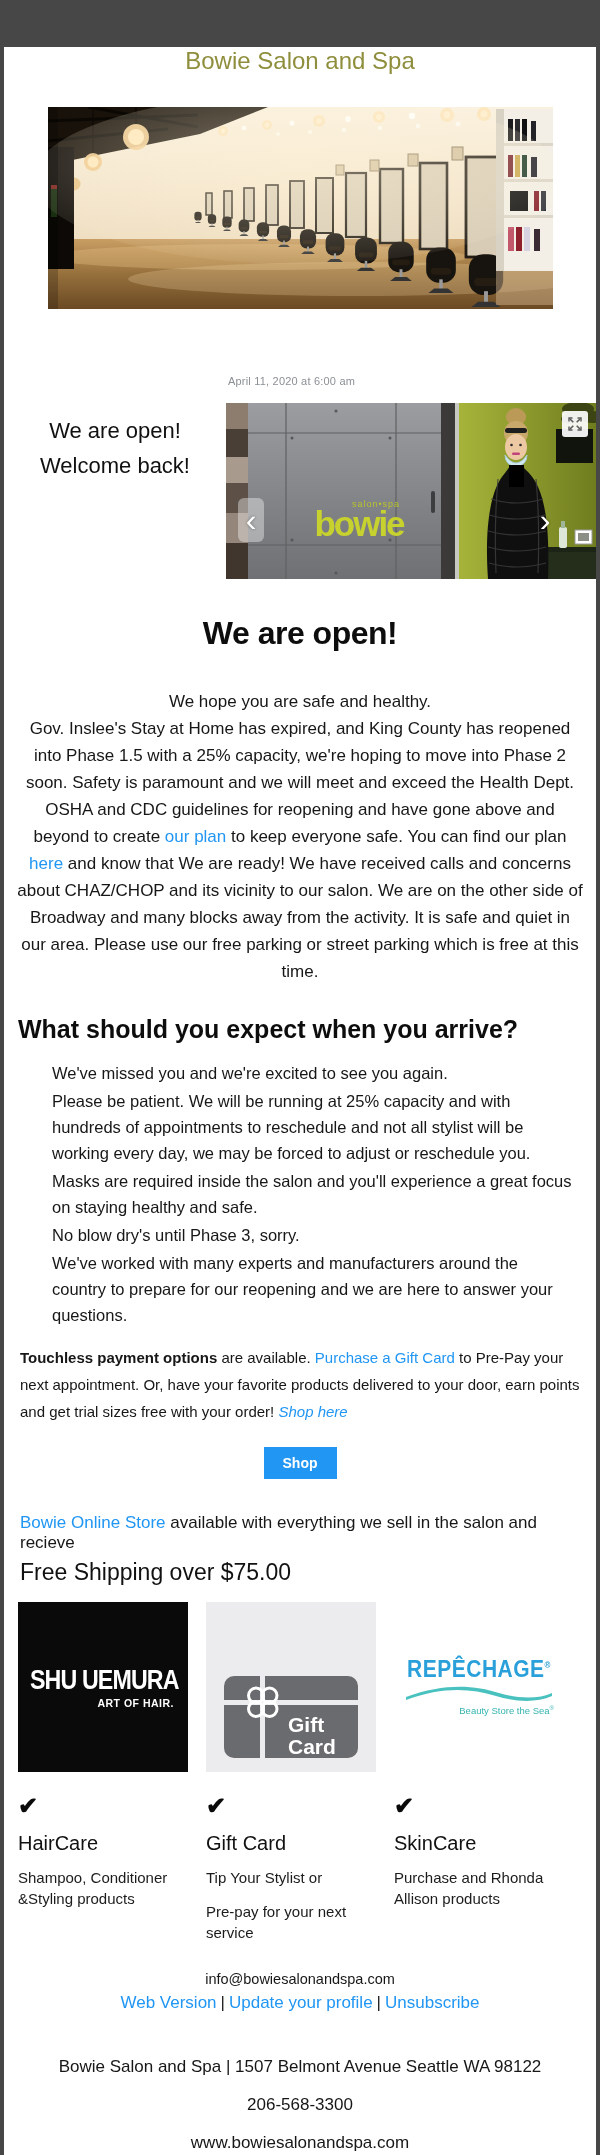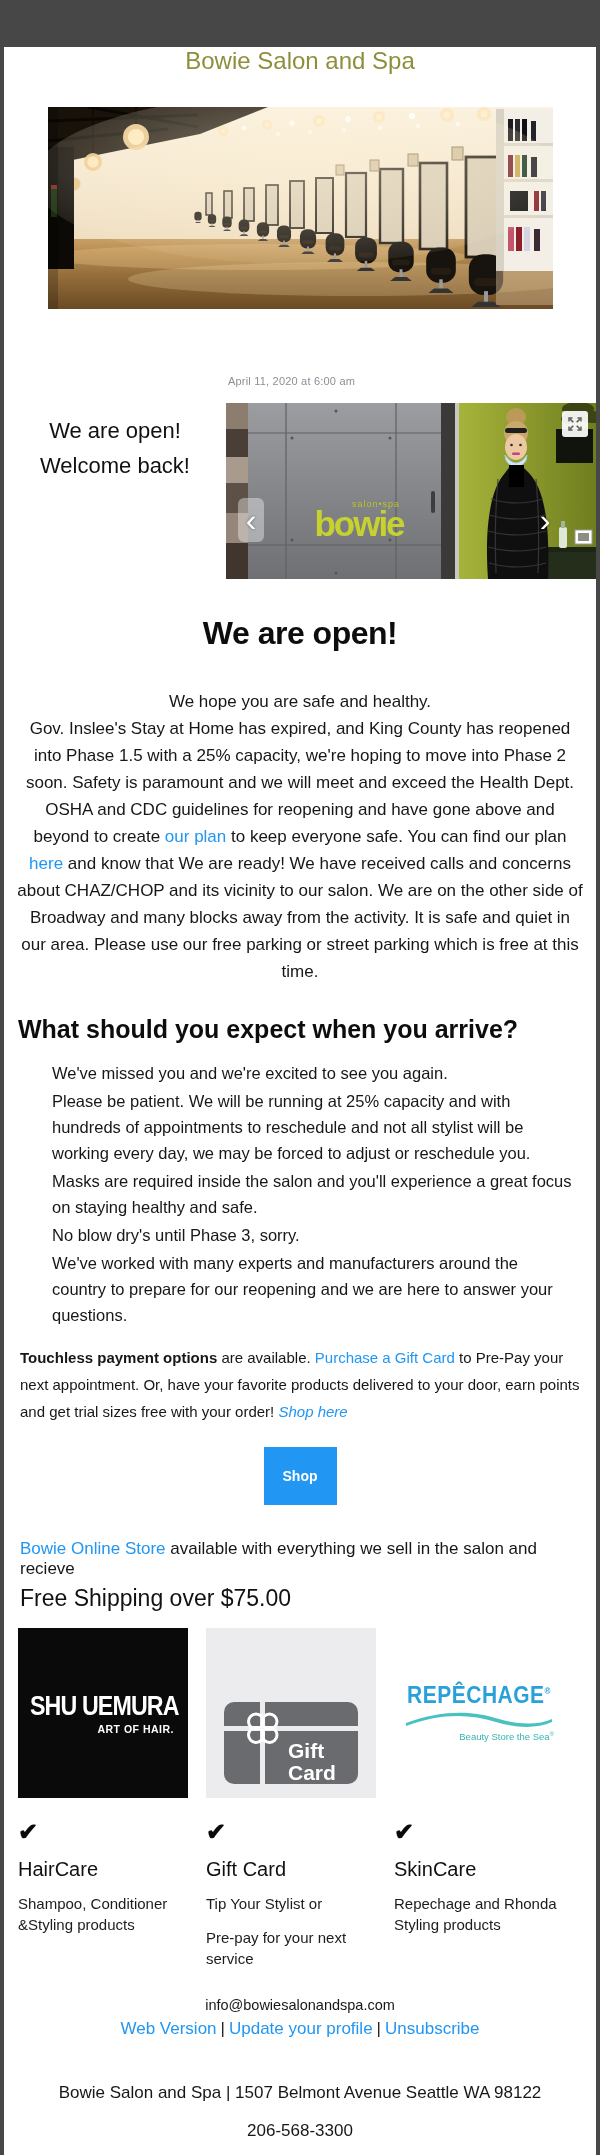--- a/index.html
+++ b/index.html
@@ -116,21 +116,21 @@
     line-height:27px;
     color:#171717;
   }
   .shop-wrap{margin-top:22px;text-align:center;}
   .shop-btn{
     display:inline-block;
     background:#2196f3;
     color:#fff;
     font-size:14px;
     font-weight:bold;
-    padding:21px 19px;
+    padding:8px 19px;
     border:none;
     cursor:pointer;
     font-family:"Liberation Sans",sans-serif;
   }
   .store-line{margin:34px 16px 0;font-size:17px;color:#171717;}
   .free-ship{margin:6px 16px 0;font-size:23px;color:#111;}
   
   .products{display:flex;gap:8px;padding:0 14px;margin-top:16px;}
   .p-col{width:180px;}
   .p-img{width:170px;height:170px;overflow:hidden;cursor:pointer;}
@@ -453,21 +453,21 @@
     <div class="p-col">
       <div class="p-img img-rep">
         <div class="rep-brand"><span>REPÊCHAGE</span><sup>®</sup></div>
         <svg width="150" height="26" viewBox="0 0 150 26">
           <path d="M2,16 C40,2 70,4 95,12 C115,18 135,18 148,12 L148,15 C132,22 112,21 92,15 C65,7 38,6 2,19 Z" fill="#49c2bf"></path>
         </svg>
         <div class="rep-tagline"><span>Beauty Store the Sea</span><sup style="font-size:6px">®</sup></div>
       </div>
       <div class="p-check">✔</div>
       <div class="p-title">SkinCare</div>
-      <div class="p-desc">Repechage and Rhonda Styling products</div>
+      <div class="p-desc">Purchase and Rhonda Allison products</div>
     </div>
 
   </div>
 
   <div class="f-email">info@bowiesalonandspa.com</div>
   <div class="f-links">
     <a class="lnk">Web Version</a><span class="f-sep">|</span><a class="lnk">Update your profile</a><span class="f-sep">|</span><a class="lnk">Unsubscribe</a>
   </div>
   <div class="f-addr">Bowie Salon and Spa | 1507 Belmont Avenue Seattle WA 98122</div>
   <div class="f-phone">206-568-3300</div>

